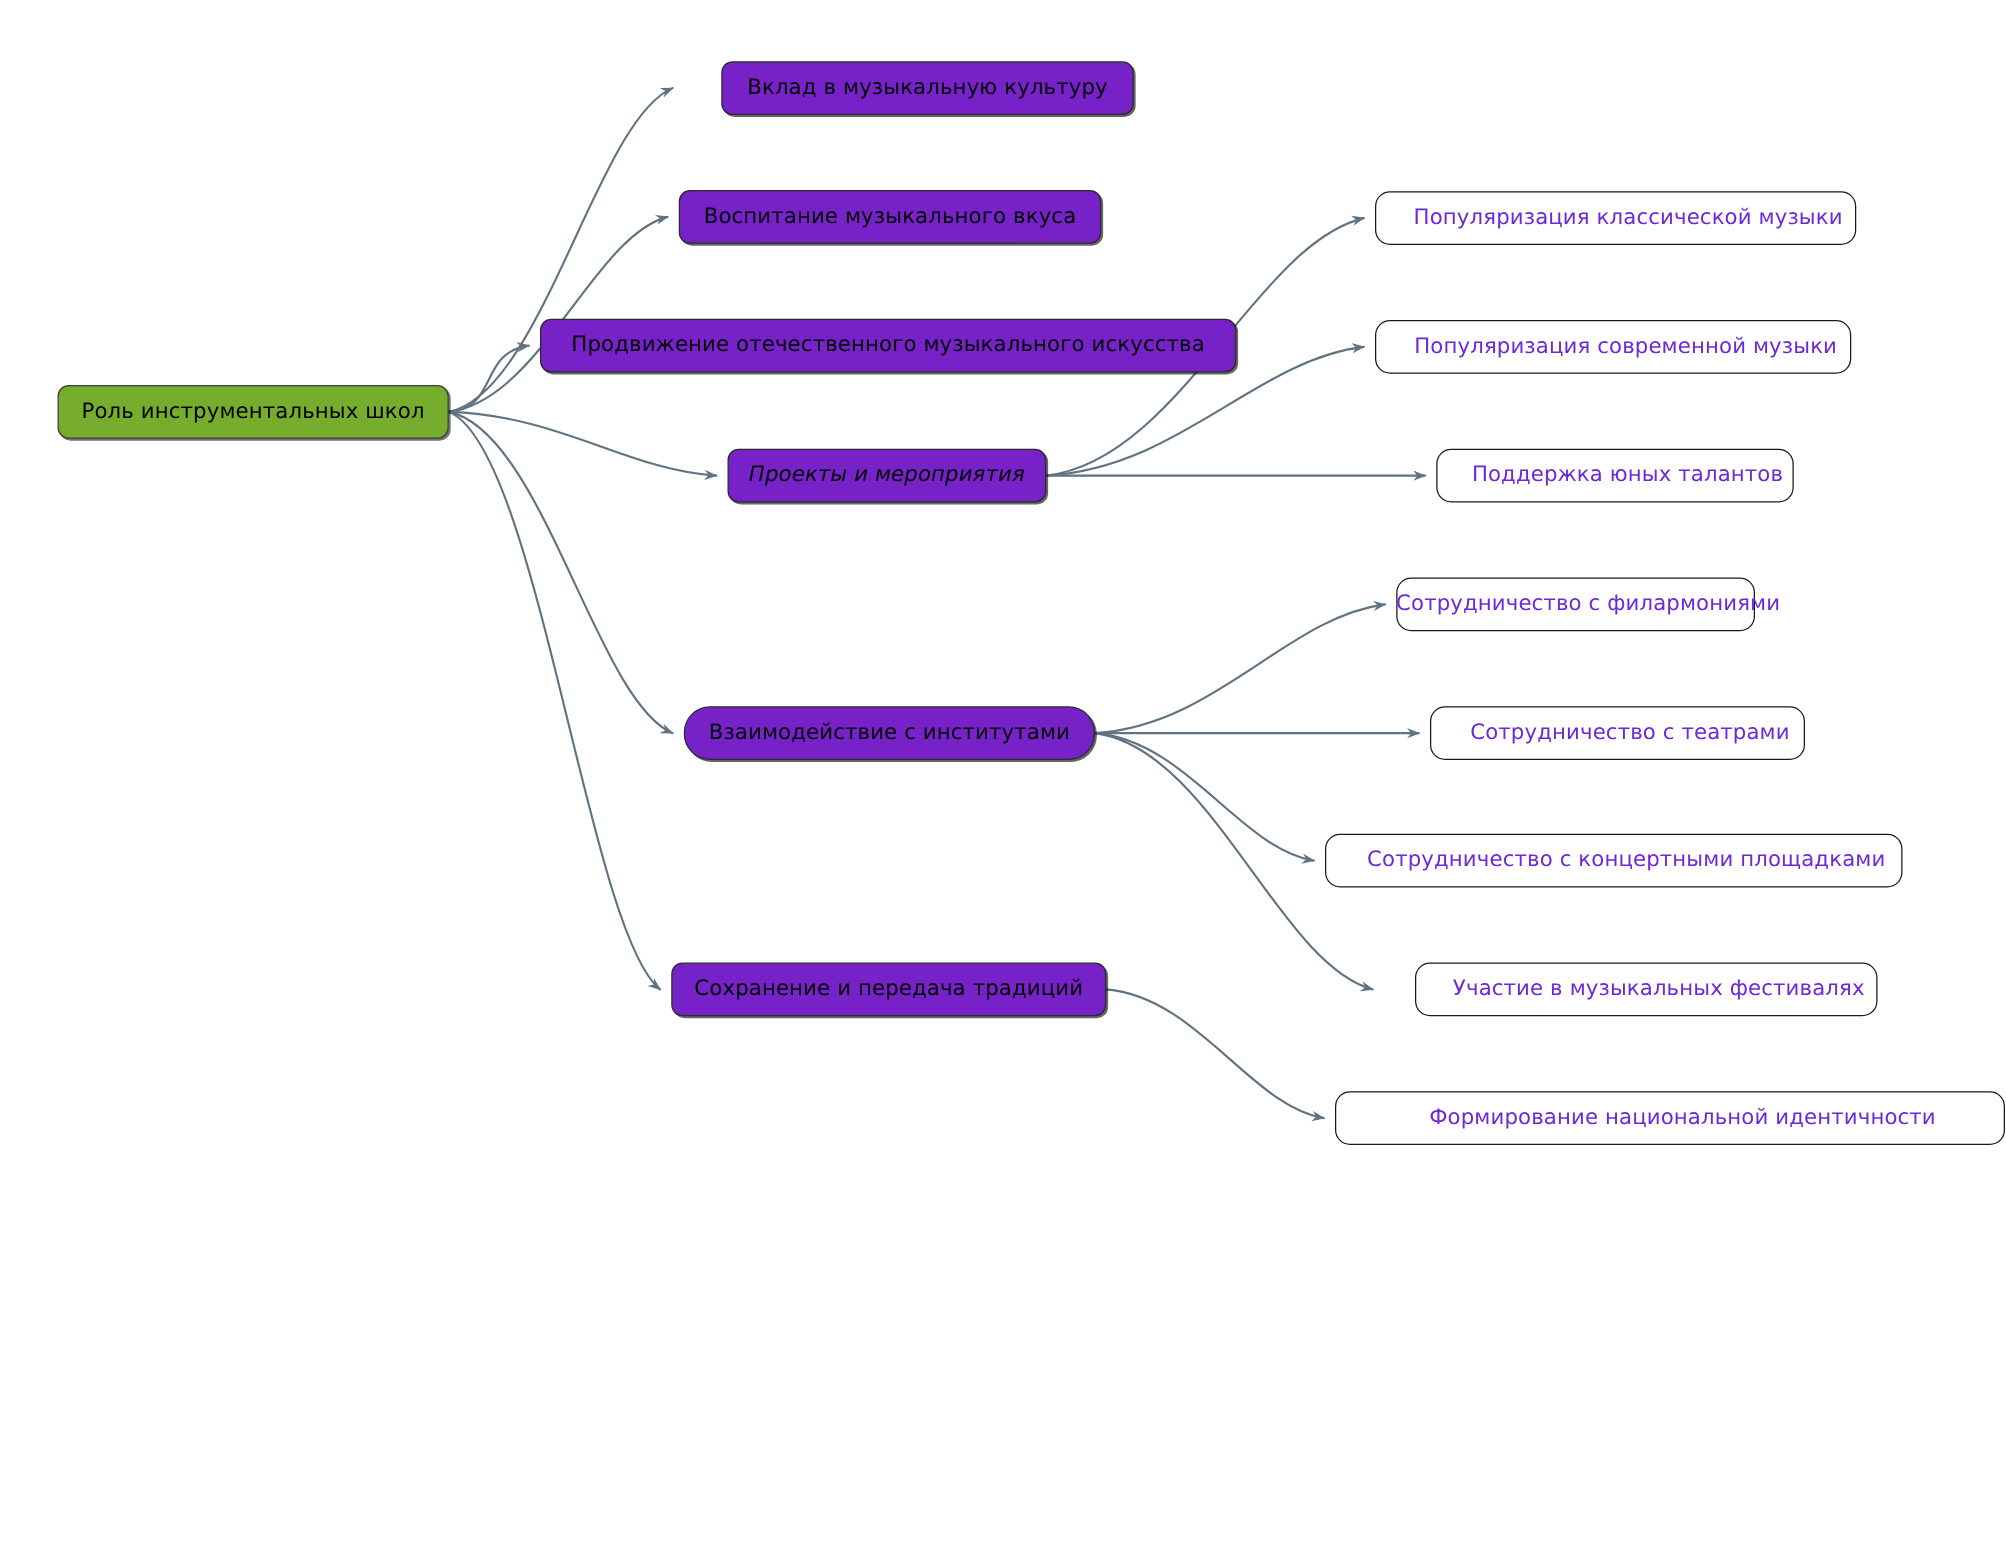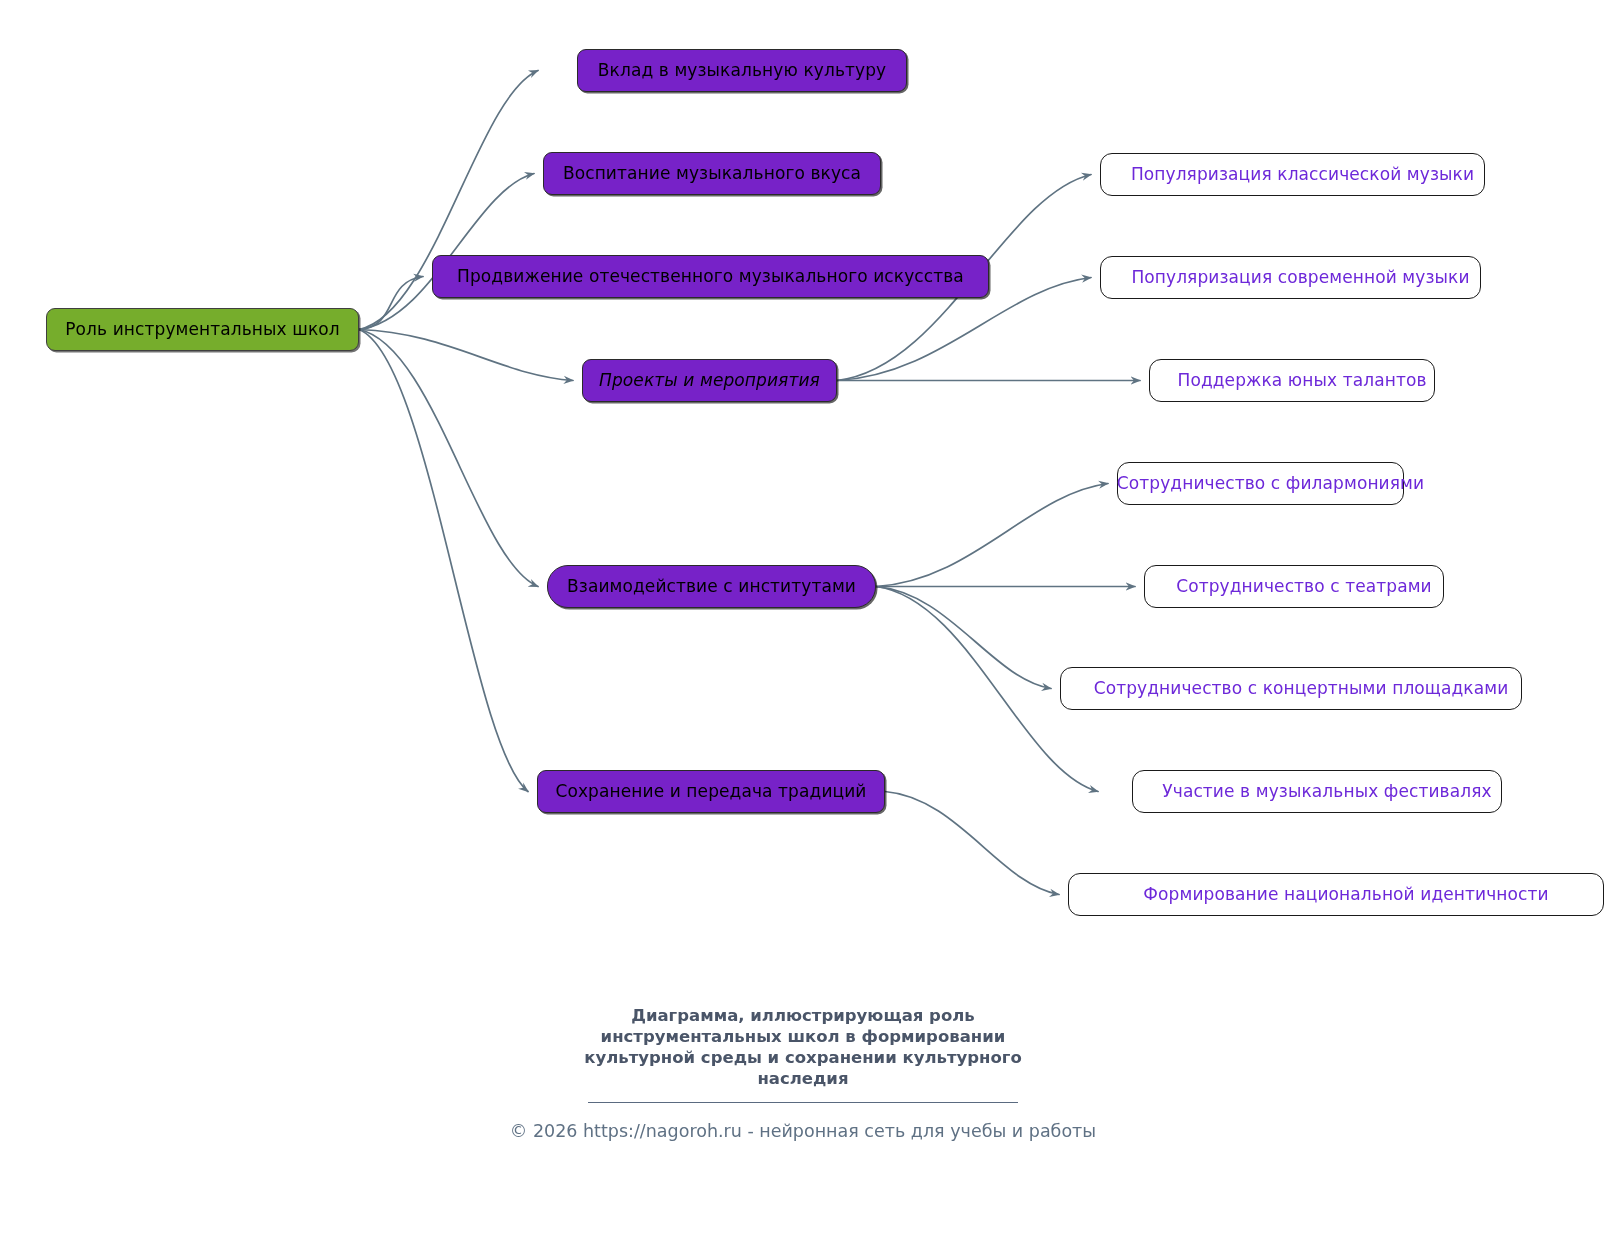--- a/index.html
+++ b/index.html
@@ -161,22 +161,14 @@
         <span class="node-label">Сотрудничество с концертными площадками</span>
       </div>
       <div class="node node-leaf" style="left: 1107px; top: 770px; width: 370px; height: 43px; margin-left: 25px;">
         <span class="node-label">Участие в музыкальных фестивалях</span>
       </div>
       <div class="node node-leaf" style="left: 1068px; top: 873px; width: 536px; height: 43px;">
         <span class="node-label">Формирование национальной идентичности</span>
       </div>
     </div>
 
-  <div id="caption-block">
-    <div id="caption-title">Диаграмма, иллюстрирующая роль
-инструментальных школ в формировании
-культурной среды и сохранении культурного
-наследия</div>
-    <div id="caption-rule"></div>
-    <div id="caption-copy">© 2026 https://nagoroh.ru - нейронная сеть для учебы и работы</div>
-  </div>
 
 </div>
 
 </body></html>

